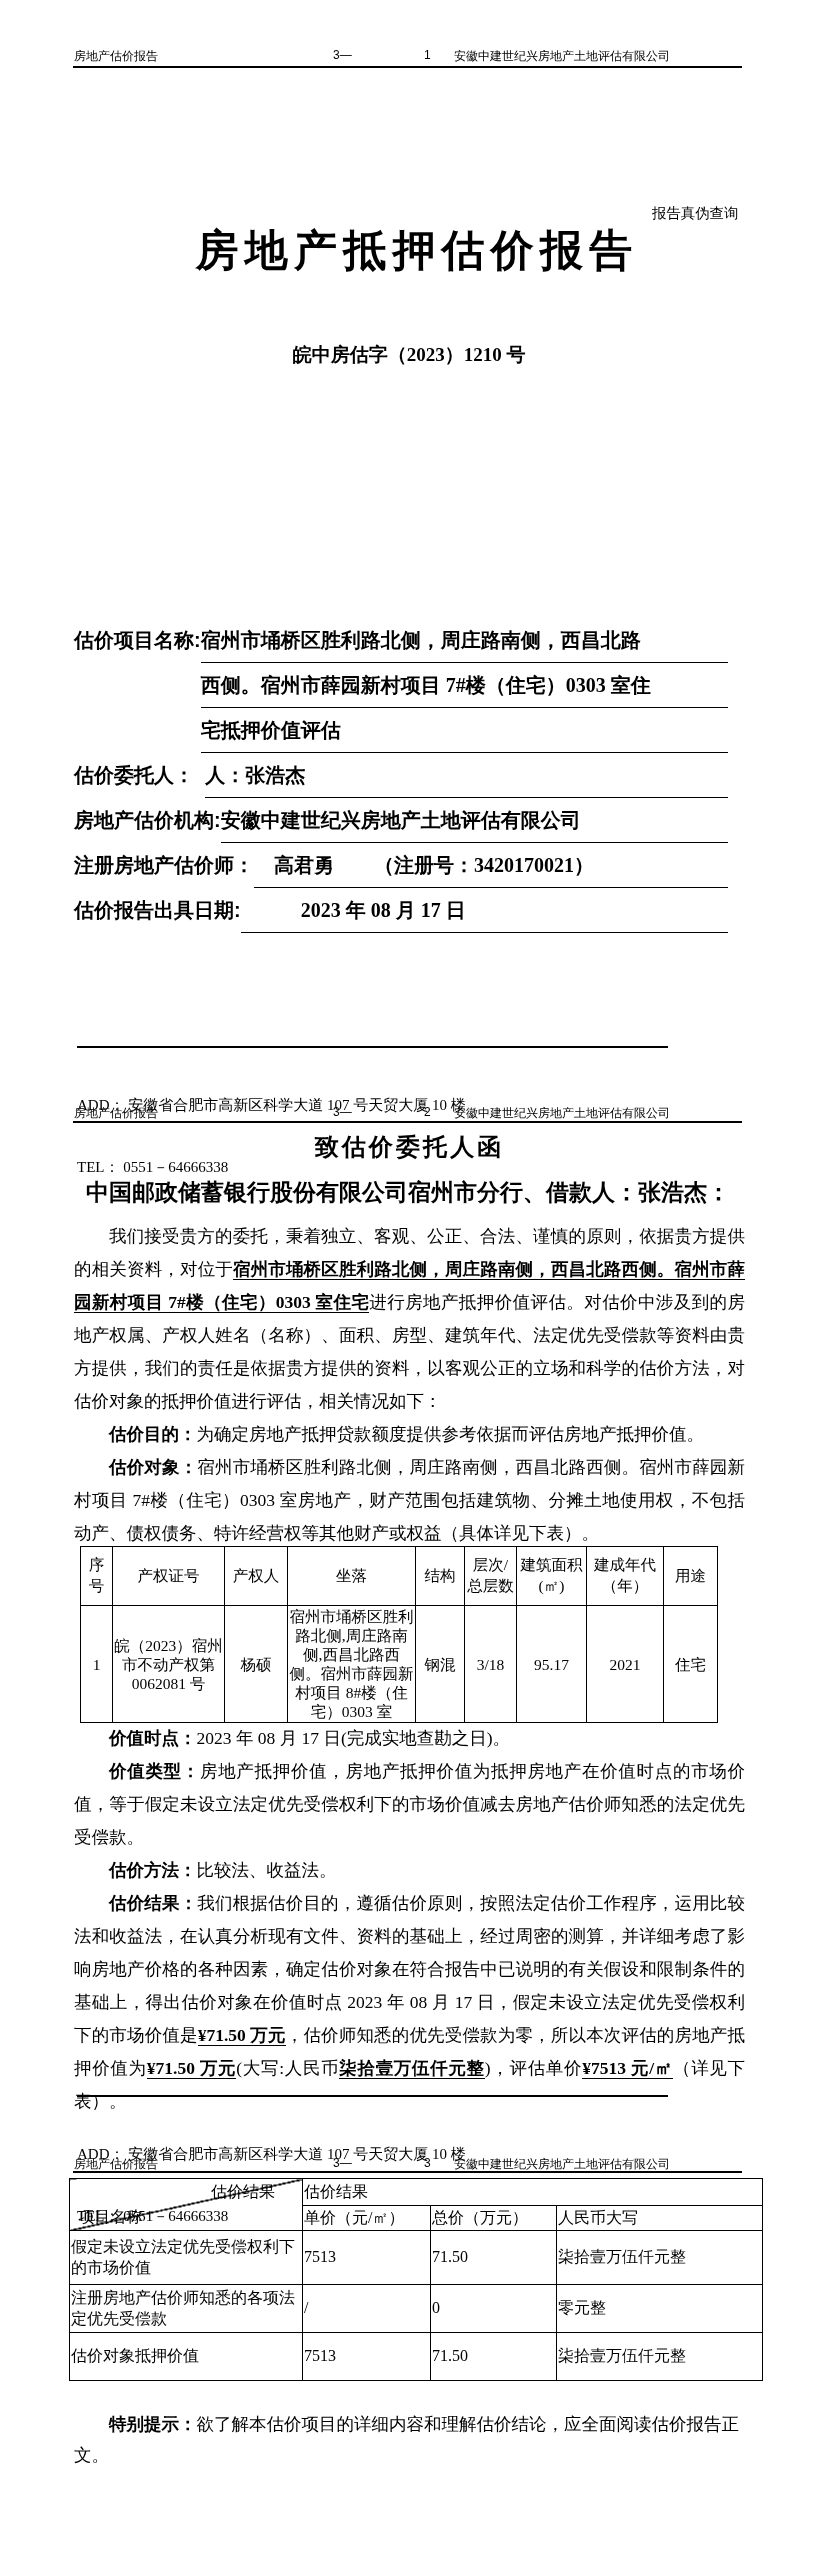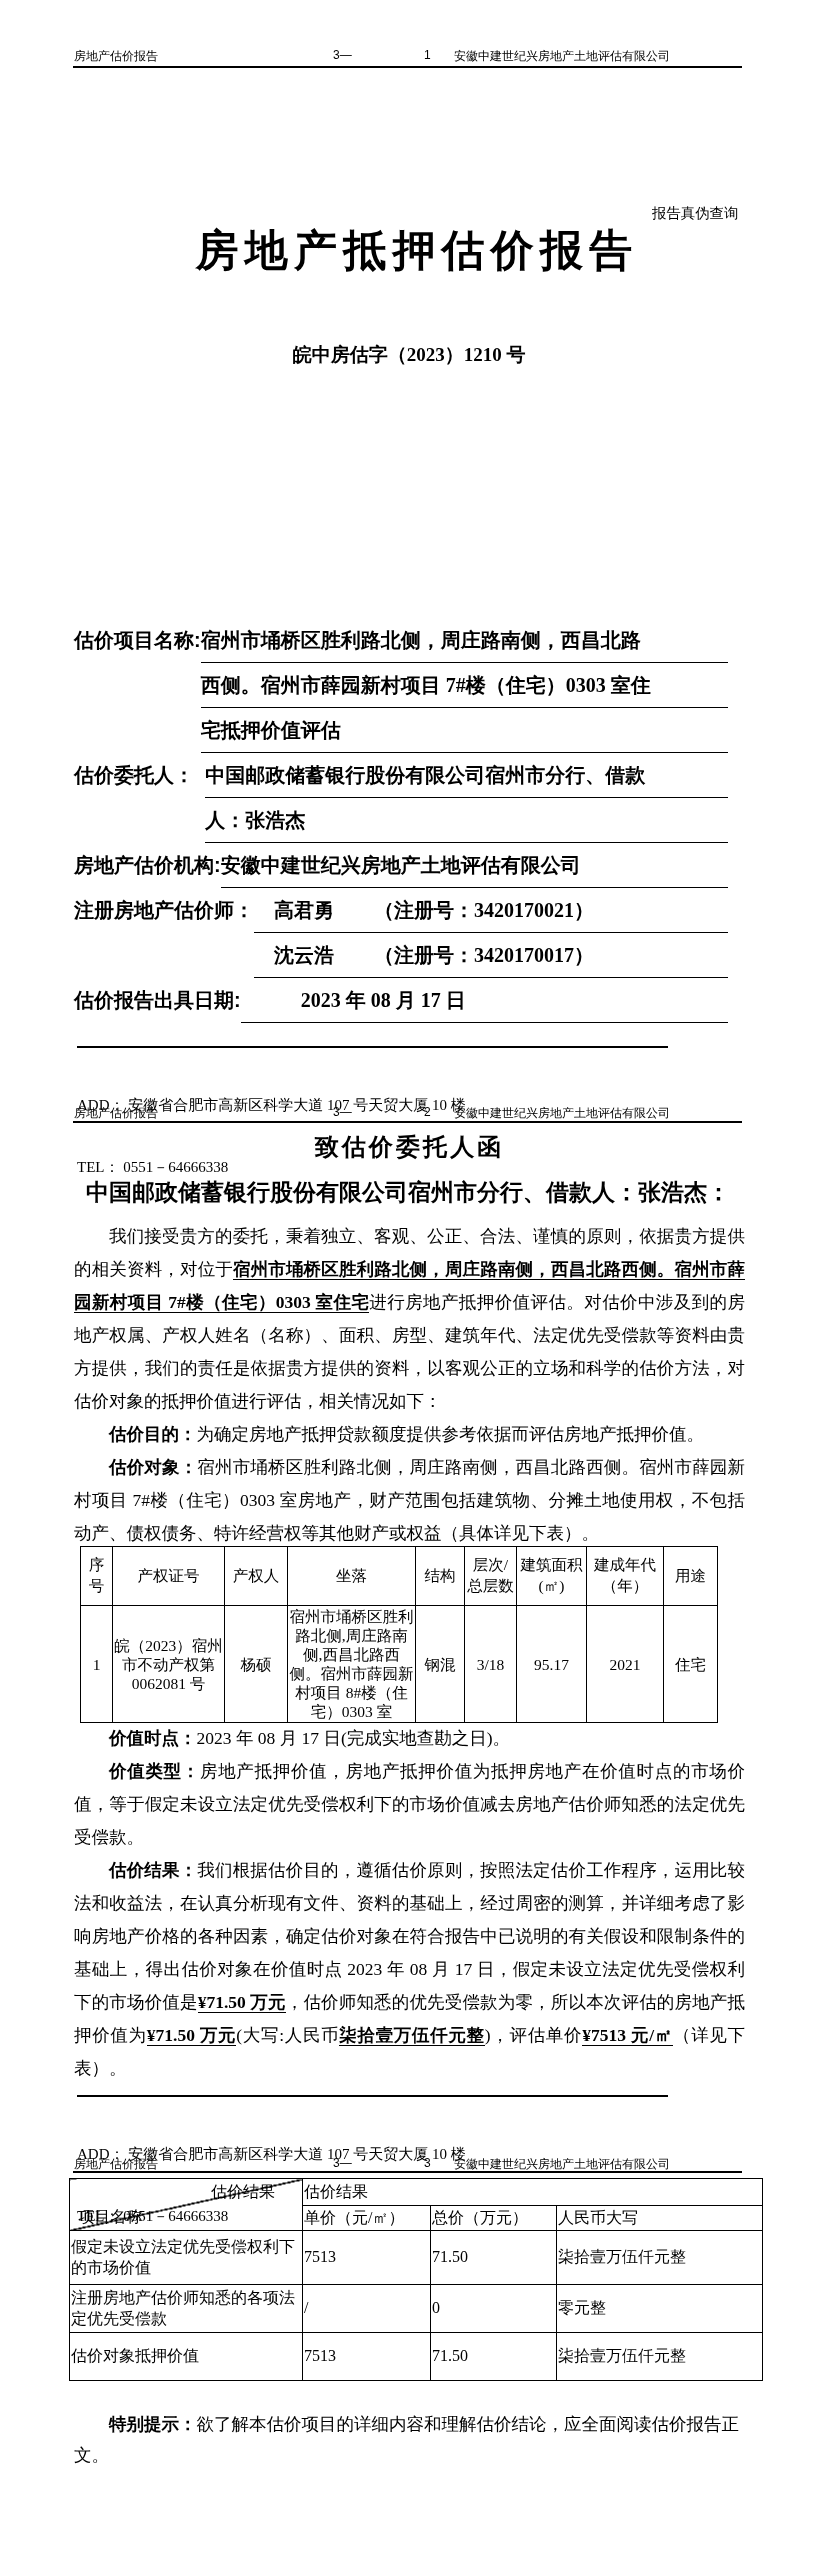--- a/index.html
+++ b/index.html
@@ -92,35 +92,33 @@
       <span class="f-lbl">估价项目名称:</span>
       <span class="f-vals">
         <span class="vline" style="display:block">宿州市埇桥区胜利路北侧，周庄路南侧，西昌北路</span>
         <span class="vline" style="display:block">西侧。宿州市薛园新村项目 7#楼（住宅）0303 室住</span>
         <span class="vline" style="display:block">宅抵押价值评估</span>
       </span>
     </div>
     <div class="field">
       <span class="f-lbl">估价委托人：  </span>
       <span class="f-vals">
-        <span class="vline" style="display:block">中国邮政储蓄银行股份有限公司宿州市分行、借款</span>
         <span class="vline" style="display:block">人：张浩杰</span>
       </span>
     </div>
     <div class="field">
       <span class="f-lbl">房地产估价机构:</span>
       <span class="f-vals">
         <span class="vline" style="display:block">安徽中建世纪兴房地产土地评估有限公司</span>
       </span>
     </div>
     <div class="field">
       <span class="f-lbl">注册房地产估价师：</span>
       <span class="f-vals">
         <span class="vline" style="display:block">　高君勇　　（注册号：3420170021）</span>
-        <span class="vline" style="display:block">　沈云浩　　（注册号：3420170017）</span>
       </span>
     </div>
     <div class="field">
       <span class="f-lbl">估价报告出具日期:</span>
       <span class="f-vals">
         <span class="vline" style="display:block">　　　2023 年 08 月 17 日</span>
       </span>
     </div>
   </div>
 
@@ -182,20 +180,21 @@
           <td>95.17</td>
           <td>2021</td>
           <td>住宅</td>
         </tr>
       </tbody>
     </table>
 
   <div class="letter-b">
     <p class="bp indent"><span class="ilbl">价值时点：</span><span><span>2023 年 08 月 17 日(完成实地查勘之日)。</span></span></p>
     <p class="bp indent"><span class="ilbl">价值类型：</span><span><span>房地产抵押价值，房地产抵押价值为抵押房地产在价值时点的市场价值，等于假定未设立法定优先受偿权利下的市场价值减去房地产估价师知悉的法定优先受偿款。</span></span></p>
+    <p class="bp indent"><span class="ilbl">估价方法：</span><span><span>比较法、收益法。</span></span></p>
     <p class="bp indent"><span class="ilbl">估价结果：</span><span><span>我们根据估价目的，遵循估价原则，按照法定估价工作程序，运用比较法和收益法，在认真分析现有文件、资料的基础上，经过周密的测算，并详细考虑了影响房地产价格的各种因素，确定估价对象在符合报告中已说明的有关假设和限制条件的基础上，得出估价对象在价值时点 2023 年 08 月 17 日，假定未设立法定优先受偿权利下的市场价值是</span><span class="bu">¥71.50 万元</span><span>，估价师知悉的优先受偿款为零，所以本次评估的房地产抵押价值为</span><span class="bu">¥71.50 万元</span><span>(大写:人民币</span><span class="bu">柒拾壹万伍仟元整</span><span>)，评估单价</span><span class="bu">¥7513 元/㎡</span><span>（详见下表）。</span></span></p>
   </div>
 
   <div class="rule rule-ftr" style="top:2095px"></div>
   <div class="ftr" style="top:2103px">
     <div>ADD： 安徽省合肥市高新区科学大道 107 号天贸大厦 10 楼</div>
     <div>TEL： 0551－64666338</div>
   </div>
 
   <div class="hdr" style="top:2156px">

